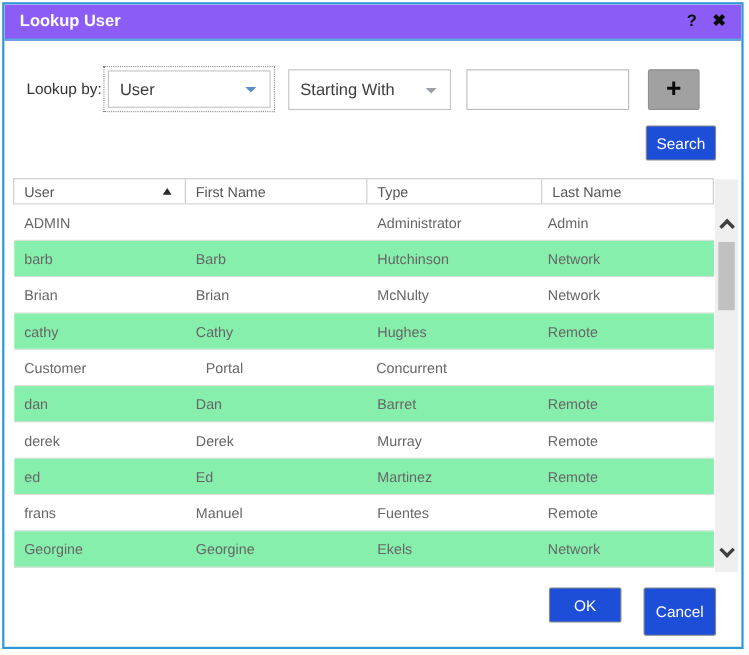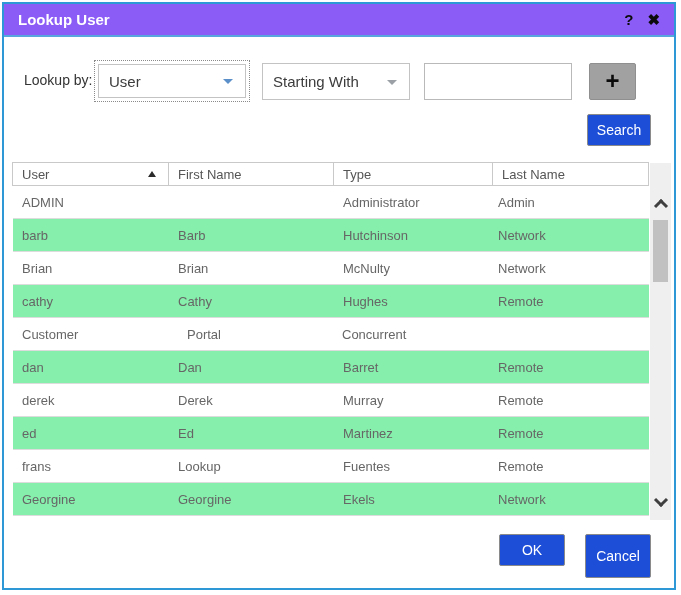--- a/index.html
+++ b/index.html
@@ -184,21 +184,21 @@
           <div class="tcell c3">Remote</div>
         </div>
         <div class="trow alt">
           <div class="tcell c0">ed</div>
           <div class="tcell c1">Ed</div>
           <div class="tcell c2">Martinez</div>
           <div class="tcell c3">Remote</div>
         </div>
         <div class="trow">
           <div class="tcell c0">frans</div>
-          <div class="tcell c1">Lookup</div>
+          <div class="tcell c1">Manuel</div>
           <div class="tcell c2">Fuentes</div>
           <div class="tcell c3">Remote</div>
         </div>
         <div class="trow alt">
           <div class="tcell c0">Georgine</div>
           <div class="tcell c1">Georgine</div>
           <div class="tcell c2">Ekels</div>
           <div class="tcell c3">Network</div>
         </div>
       </div>

